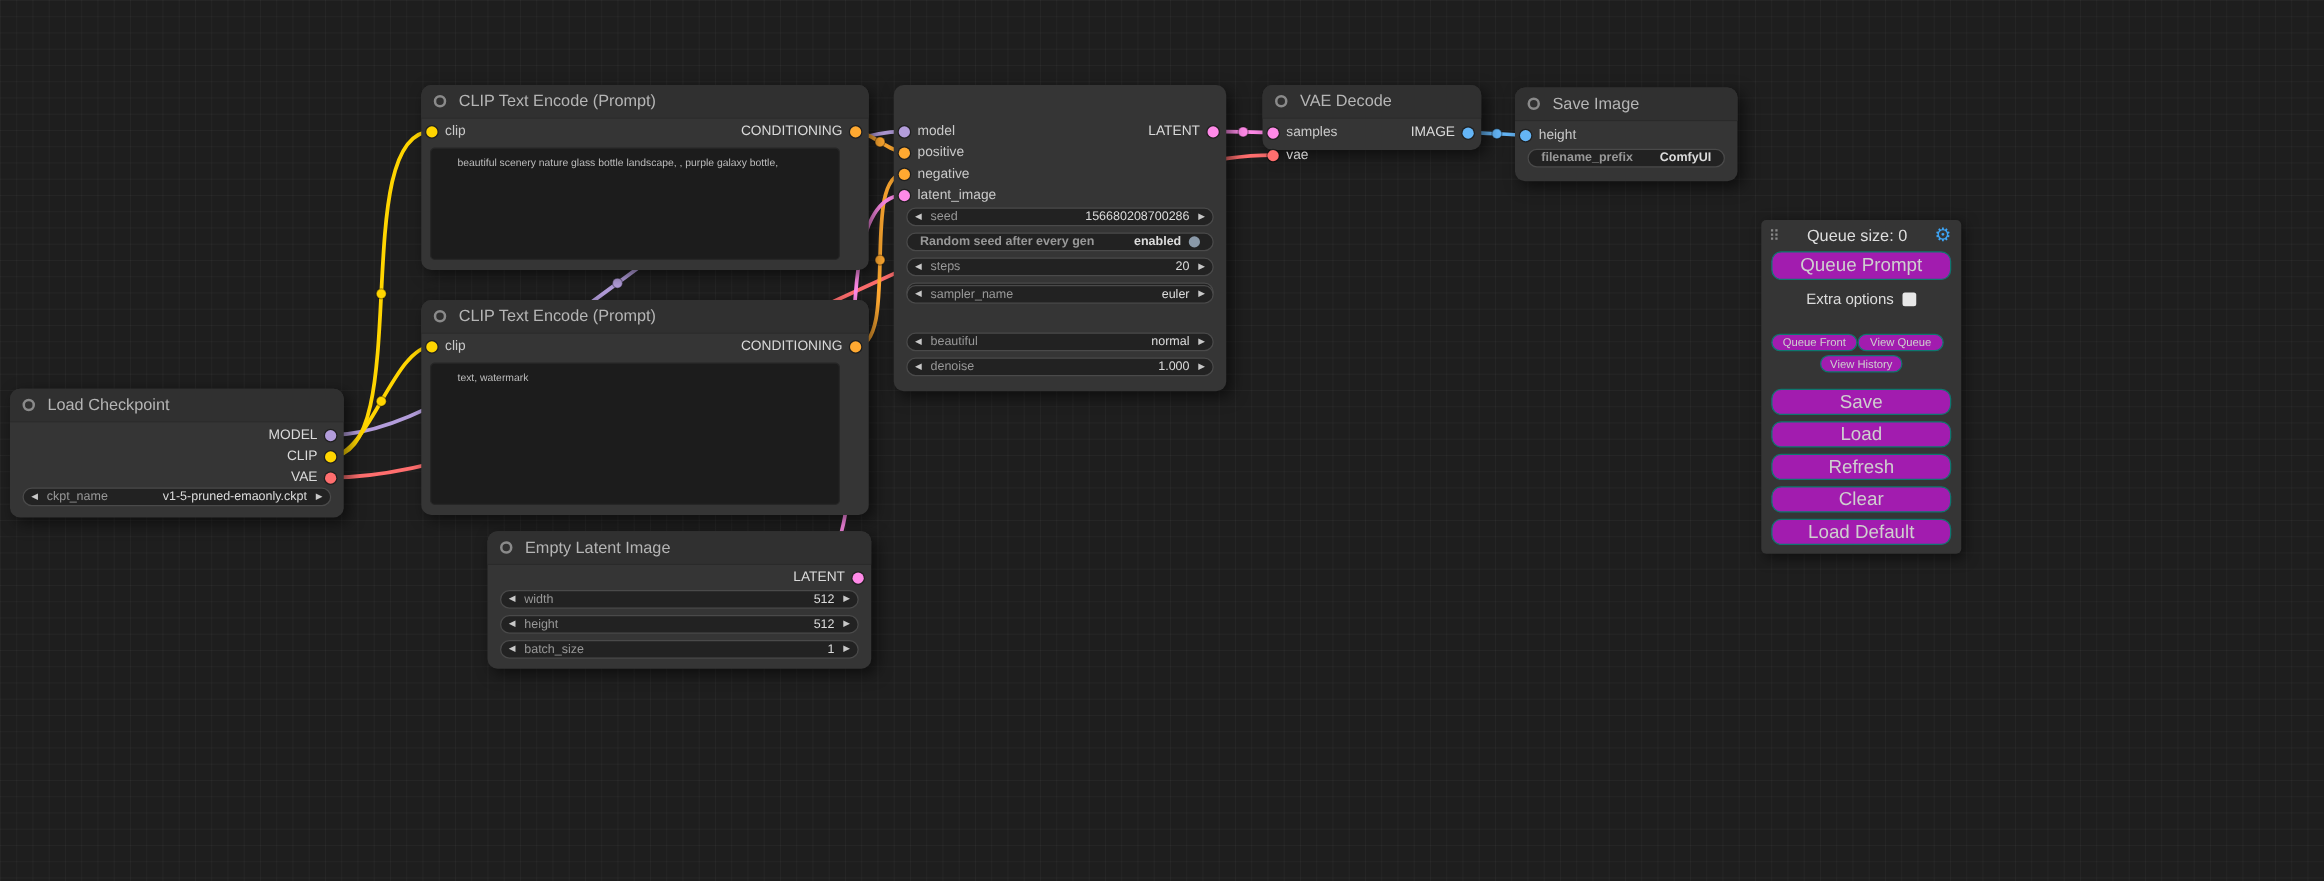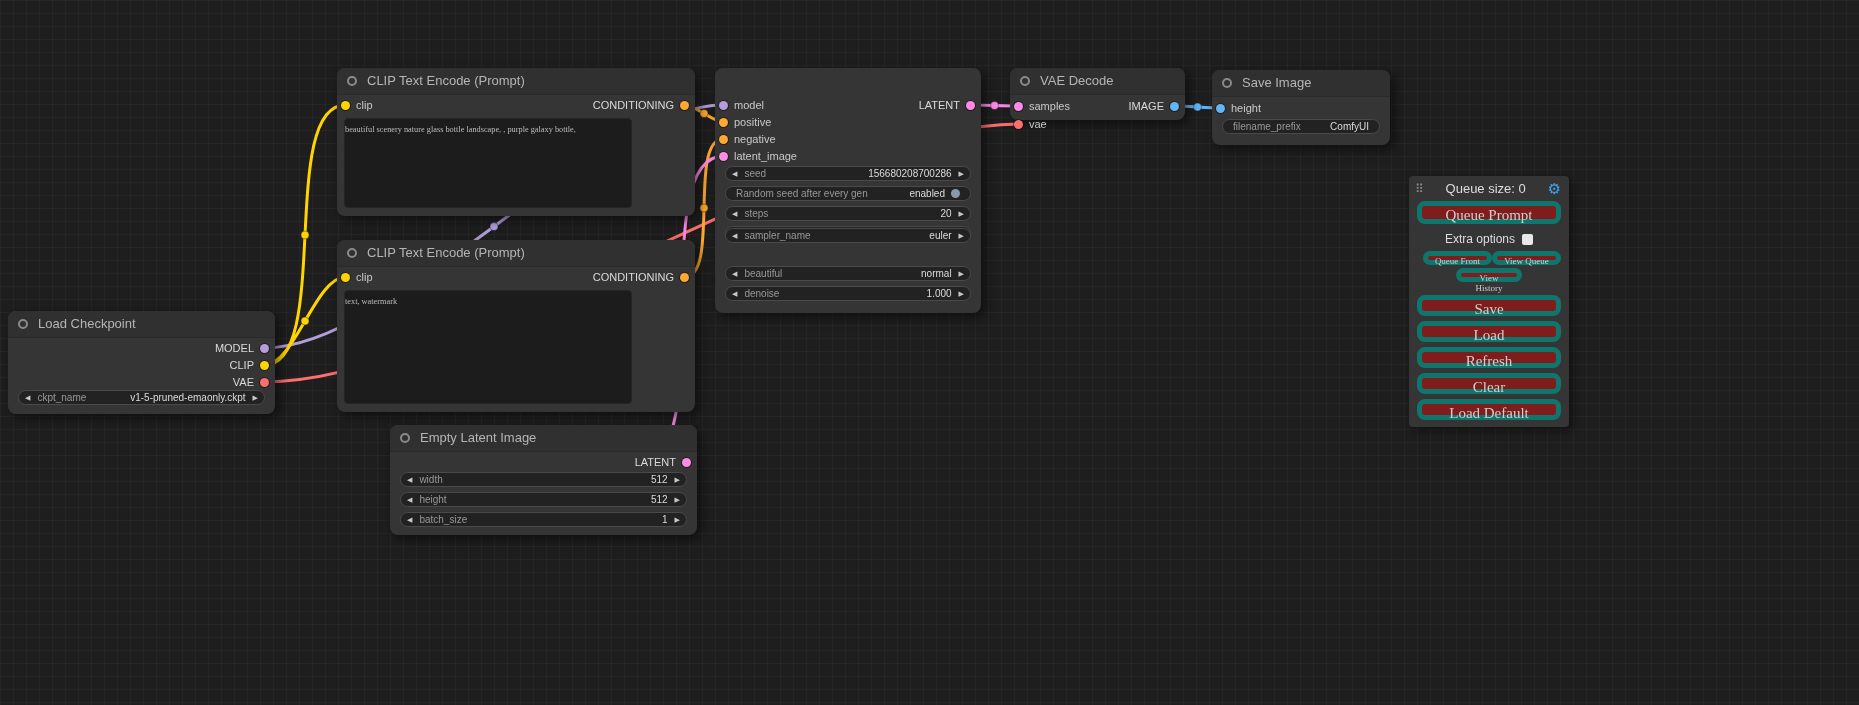--- a/index.html
+++ b/index.html
@@ -26,41 +26,41 @@
         font-size:11px;color:#c9c9c9;white-space:nowrap;}
   .slot.in{left:4px;}
   .slot.out{right:6px;flex-direction:row-reverse;color:#dadada;}
   .port{width:9px;height:9px;border-radius:50%;box-shadow:0 0 0 1px rgba(0,0,0,0.4);flex:0 0 auto;}
   .widget{position:absolute;left:10px;right:10px;height:15px;background:#222;
         border:1px solid #4a4a4a;border-radius:8px;display:flex;align-items:center;
         padding:0 6px;box-sizing:border-box;font-size:10px;white-space:nowrap;}
   .w-arrow{color:#c8c8c8;font-size:7px;line-height:1;flex:0 0 auto;}
   .w-label{margin-left:7px;color:#989898;}
   .w-value{margin-left:auto;margin-right:7px;color:#dcdcdc;}
-  .widget.no-arrows{padding:0 10px;}
+  .widget.no-arrows{padding:0 10px;font-weight:bold;}
   .widget.no-arrows .w-label{margin-left:0;}
   .widget.no-arrows .w-value{margin-right:0;}
   .toggle-knob{width:9px;height:9px;border-radius:50%;background:#8a99a8;margin-left:6px;flex:0 0 auto;}
-  .prompt-box{position:absolute;left:7px;width:288px;box-sizing:border-box;background:#1c1c1c;
-        border:1px solid #262626;border-radius:4px;padding:5px 0;
-        font-family:Liberation Serif, serif;font-size:8.3px;line-height:1.45;
+  .prompt-box{position:absolute;left:7px;width:328px;box-sizing:border-box;background:#1c1c1c;
+        border:1px solid #262626;border-radius:4px;padding:5px 21px;
+        font-family:Liberation Sans, sans-serif;font-size:8.3px;line-height:1.45;
         color:#bdbdbd;white-space:pre-wrap;word-break:break-word;overflow:hidden;}
   
   .menu{position:absolute;left:1409px;top:176px;width:160px;z-index:3;background:#353535;
         border-radius:4px;box-shadow:3px 3px 10px rgba(0,0,0,0.5);padding-bottom:7px;color:#ddd;}
   .menu-header{display:flex;align-items:center;padding:5px 8px 0 6px;font-size:13px;}
   .drag-handle{color:#8a8a8a;font-size:12px;cursor:move;}
   .menu-title{flex:1;text-align:center;color:#dedede;}
   .gear{color:#3da4f5;font-size:15px;line-height:1;cursor:pointer;}
-  .btn{display:block;background:#7f1d1d;border:5px solid #0f766e;border-radius:8px;color:#cfcfcf;
-        font-family:Liberation Serif, serif;cursor:pointer;}
+  .btn{display:block;background:#a21caf;border:1px solid #0f766e;border-radius:8px;color:#cfcfcf;
+        font-family:Liberation Sans, sans-serif;cursor:pointer;}
   .btn-queue{width:144px;height:23px;margin:5px auto 0;font-size:15px;}
   .extra-row{display:flex;align-items:center;justify-content:center;gap:7px;font-size:12px;margin-top:8px;}
   .checkbox{width:11px;height:11px;background:#e8e8e8;border-radius:2px;cursor:pointer;}
-  .row-small{display:flex;justify-content:flex-end;margin:5px 8px 0;}
+  .row-small{display:flex;justify-content:flex-start;margin:21px 8px 0;}
   .btn-small{height:14px;font-size:9px;border-radius:7px;padding:0 5px;width:69px;box-sizing:border-box;}
   .btn-history{display:block;margin:3px auto 0;width:66px;}
   .btn-main{width:144px;height:21px;margin:5px auto 0;font-size:15px;}
   .btn-first{margin-top:13px;}
 </style>
 </head>
 <body>
 
 <div class="canvas">
 

